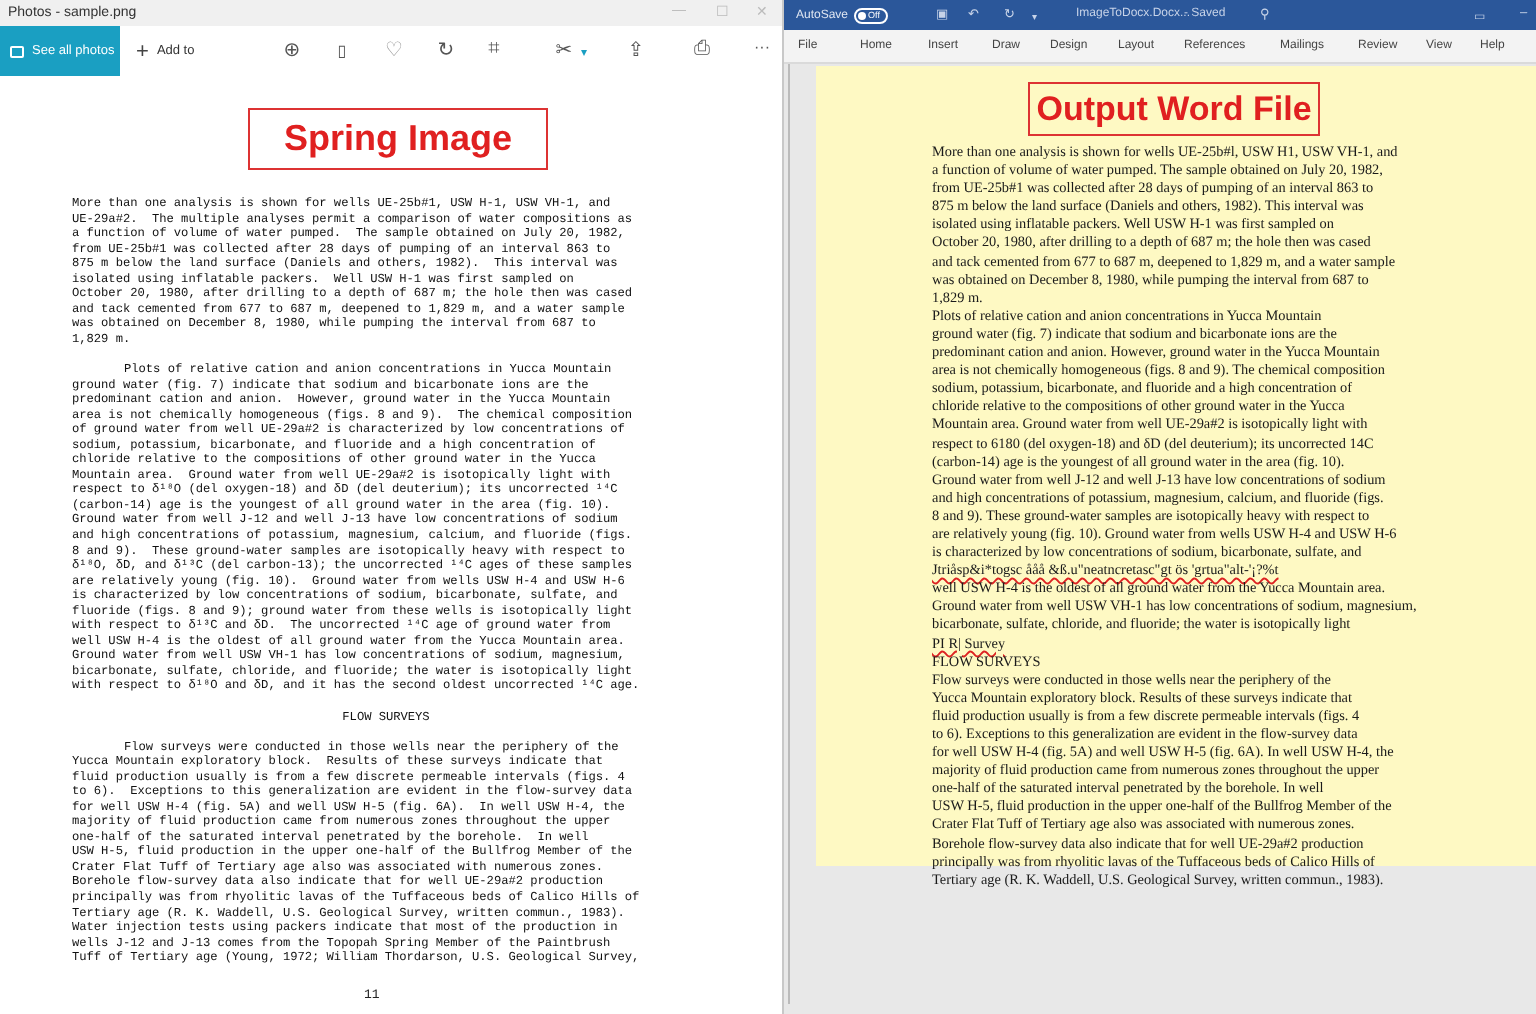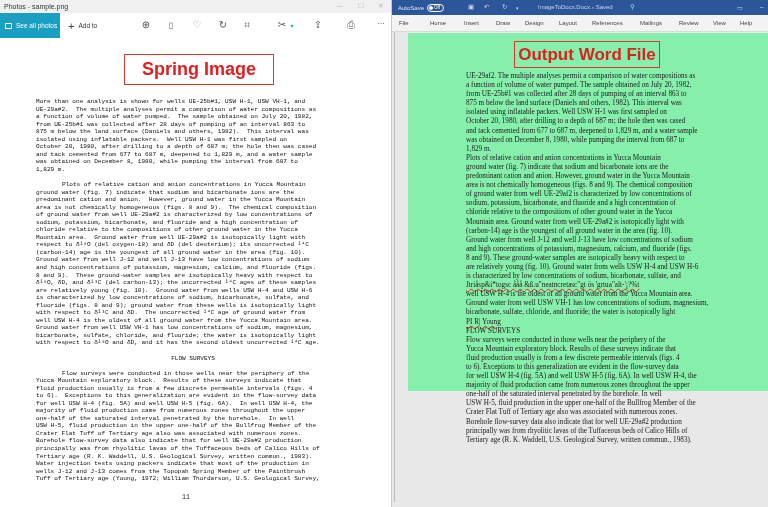--- a/index.html
+++ b/index.html
@@ -25,21 +25,21 @@
 .pagenum{position:absolute;left:182px;top:494px;font-family:"Liberation Mono",monospace;font-size:6.5px;color:#222}
 
 .word{position:relative;width:376px;height:507px;background:#e8e8e8}
 .w-title{height:15px;background:#2b579a;color:#dfe6f2;font-size:6px;display:flex;align-items:center;padding-left:6px;position:relative}
 .toggle{display:inline-flex;align-items:center;border:1px solid #fff;border-radius:5px;height:8px;width:17px;margin-left:3px;font-size:4.5px;color:#fff;padding-left:1px;gap:1px}
 .toggle .knob{width:4px;height:4px;background:#fff;border-radius:50%}
 .w-title .ti{position:absolute;top:3px;font-size:6.5px;color:#c7d3e8}
 .w-ribbon{height:17px;background:#f3f3f3;display:flex;align-items:center;font-size:6px;color:#444;border-bottom:1px solid #dadada}
 .w-ribbon span{padding:0 0 0 0;position:absolute}
 .w-ruler{position:absolute;left:2px;top:32px;width:1px;height:470px;background:#bbb}
-.w-page{position:absolute;left:16px;top:33px;width:360px;height:358px;background:#86efac}
+.w-page{position:absolute;left:16px;top:33px;width:360px;height:400px;background:#fef9c3}
 .out-label{position:absolute;left:106px;top:8px;width:146px;height:27px;border:1.5px solid #d33;color:#e02020;font-weight:bold;font-size:17px;display:flex;align-items:center;justify-content:center}
 .wtext{position:absolute;left:58px;top:39px;width:290px;font-family:"Liberation Serif",serif;font-size:7.2px;line-height:9.1px;color:#1a1a1a}
 .wtext div{white-space:nowrap}
 .err{text-decoration:underline wavy #d22;text-decoration-thickness:0.5px}
 .watermark{position:absolute;left:612px;top:478px;font-size:14px;color:rgba(150,150,150,0.55);white-space:nowrap}
 </style>
 </head>
 <body>
 
 <div class="root">
@@ -164,48 +164,48 @@
       <span style="left:200px">References</span>
       <span style="left:248px">Mailings</span>
       <span style="left:287px">Review</span>
       <span style="left:321px">View</span>
       <span style="left:348px">Help</span>
     </div>
     <div class="w-ruler"></div>
     <div class="w-page">
       <div class="out-label">Output Word File</div>
       <div class="wtext" id="wtext">
-          <div>UE-29af2. The multiple analyses permit a comparison of water compositions as</div>
+          <div>More than one analysis is shown for wells UE-25b#l, USW H1, USW VH-1, and</div>
           <div>a function of volume of water pumped. The sample obtained on July 20, 1982,</div>
           <div>from UE-25b#1 was collected after 28 days of pumping of an interval 863 to</div>
           <div>875 m below the land surface (Daniels and others, 1982). This interval was</div>
           <div>isolated using inflatable packers. Well USW H-1 was first sampled on</div>
           <div>October 20, 1980, after drilling to a depth of 687 m; the hole then was cased</div>
           <div>and tack cemented from 677 to 687 m, deepened to 1,829 m, and a water sample</div>
           <div>was obtained on December 8, 1980, while pumping the interval from 687 to</div>
           <div>1,829 m.</div>
           <div>Plots of relative cation and anion concentrations in Yucca Mountain</div>
           <div>ground water (fig. 7) indicate that sodium and bicarbonate ions are the</div>
           <div>predominant cation and anion. However, ground water in the Yucca Mountain</div>
           <div>area is not chemically homogeneous (figs. 8 and 9). The chemical composition</div>
-          <div>of ground water from well UE-29af2 is characterized by low concentrations of</div>
           <div>sodium, potassium, bicarbonate, and fluoride and a high concentration of</div>
           <div>chloride relative to the compositions of other ground water in the Yucca</div>
           <div>Mountain area. Ground water from well UE-29a#2 is isotopically light with</div>
+          <div>respect to 6180 (del oxygen-18) and δD (del deuterium); its uncorrected 14C</div>
           <div>(carbon-14) age is the youngest of all ground water in the area (fig. 10).</div>
           <div>Ground water from well J-12 and well J-13 have low concentrations of sodium</div>
           <div>and high concentrations of potassium, magnesium, calcium, and fluoride (figs.</div>
           <div>8 and 9). These ground-water samples are isotopically heavy with respect to</div>
           <div>are relatively young (fig. 10). Ground water from wells USW H-4 and USW H-6</div>
           <div>is characterized by low concentrations of sodium, bicarbonate, sulfate, and</div>
           <div class="err">Jtriåsp&amp;i*togsc ååå &amp;ß.u"neatncretasc"gt ös 'grtua"alt-'¡?%t</div>
           <div>well USW H-4 is the oldest of all ground water from the Yucca Mountain area.</div>
           <div>Ground water from well USW VH-1 has low concentrations of sodium, magnesium,</div>
           <div>bicarbonate, sulfate, chloride, and fluoride; the water is isotopically light</div>
-          <div class="err">PI R| Young</div>
+          <div class="err">PI R| Survey</div>
           <div>FLOW SURVEYS</div>
           <div>Flow surveys were conducted in those wells near the periphery of the</div>
           <div>Yucca Mountain exploratory block. Results of these surveys indicate that</div>
           <div>fluid production usually is from a few discrete permeable intervals (figs. 4</div>
           <div>to 6). Exceptions to this generalization are evident in the flow-survey data</div>
           <div>for well USW H-4 (fig. 5A) and well USW H-5 (fig. 6A). In well USW H-4, the</div>
           <div>majority of fluid production came from numerous zones throughout the upper</div>
           <div>one-half of the saturated interval penetrated by the borehole. In well</div>
           <div>USW H-5, fluid production in the upper one-half of the Bullfrog Member of the</div>
           <div>Crater Flat Tuff of Tertiary age also was associated with numerous zones.</div>

